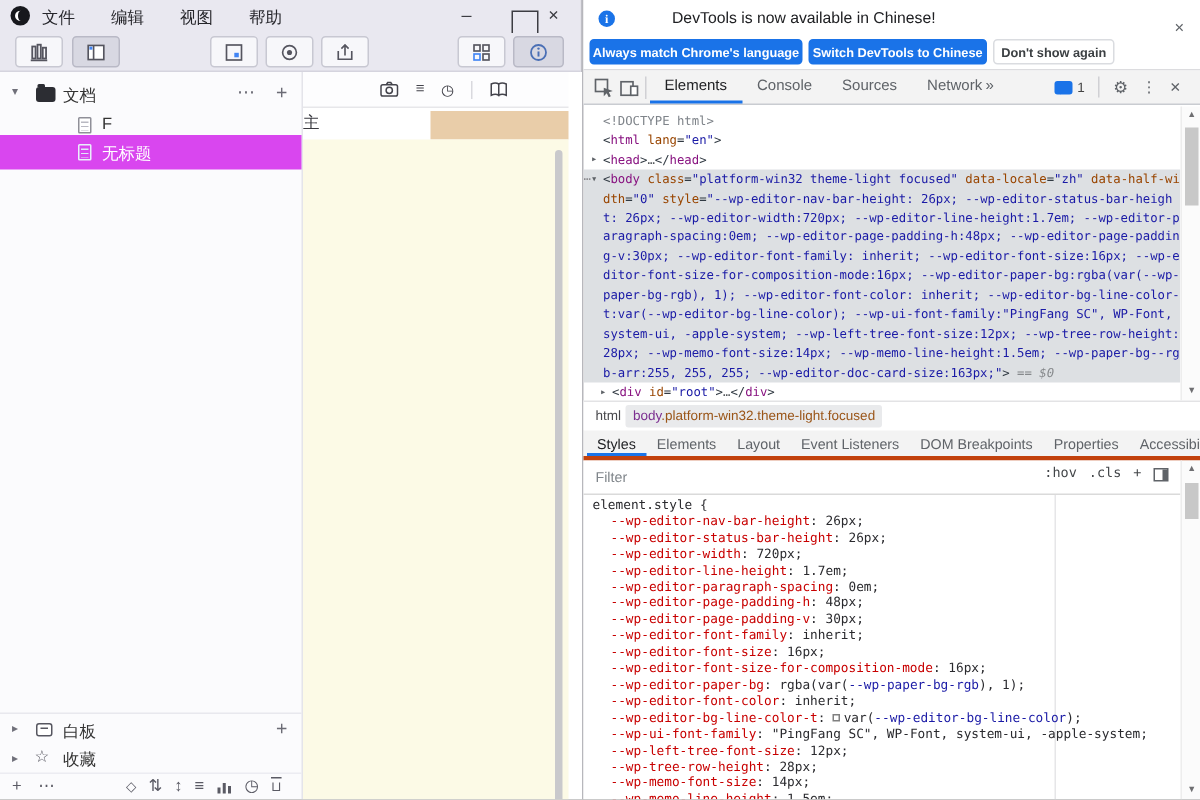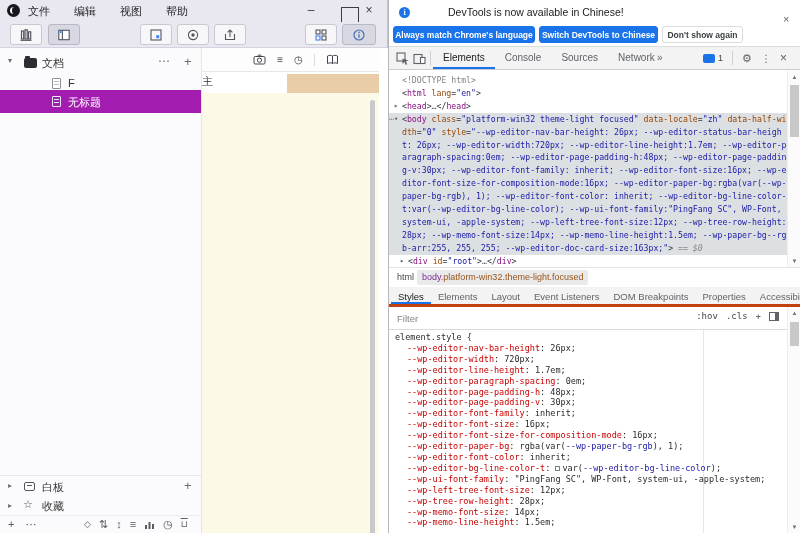--- a/index.html
+++ b/index.html
@@ -30,21 +30,21 @@
   .srow .chev{position:absolute;left:8px;top:4px;color:#70707a;font-size:8px;}
   .srow .lbl{position:absolute;font-size:11px;}
   .rowdoc{top:4px;height:22px;}
   .rowdoc .folder-ic{position:absolute;left:24px;top:6px;}
   .rowdoc .lbl{left:42px;top:4px;}
   .dots-btn{position:absolute;left:158px;top:2px;color:#6b6b75;font-size:12px;}
   .plus-btn{position:absolute;left:184px;top:2px;color:#6b6b75;font-size:13px;}
   .rowf{top:26px;height:20px;}
   .rowf .doc-ic{position:absolute;left:52px;top:4px;}
   .rowf .lbl{left:68px;top:3px;}
-  .rowsel{top:42px;height:23px;background:#a21caf;color:#fff;}
+  .rowsel{top:42px;height:23px;background:#d946ef;color:#fff;}
   .rowsel .doc-ic{position:absolute;left:52px;top:6px;border-color:#e9eefb;background:transparent;}
   .rowsel .doc-ic::before{background:repeating-linear-gradient(#dfe7f8 0 1px,transparent 1px 3px);}
   .rowsel .lbl{left:68px;top:5px;color:#fff;}
   .sdivider{position:absolute;left:0;top:427px;width:100%;height:1px;background:#e8e8ee;}
   .rowwb{top:429px;height:20px;}
   .rowwb .board-ic{position:absolute;left:24px;top:5px;}
   .rowwb .lbl{left:42px;top:3px;}
   .rowwb .plus-btn{top:1px;}
   .rowfav{top:449px;height:18px;}
   .rowfav .star{position:absolute;left:23px;top:1px;font-size:11px;color:#55555f;}
@@ -388,20 +388,21 @@
         <span>+</span>
         <span class="paneltoggle-ic"></span>
       </div>
     </div>
 
     <div class="stylescode">
       <div class="scol-div"></div>
       <div id="style-props">
         <div class="sline">element.style {</div>
       <div class="sprop"><span class="pname">--wp-editor-nav-bar-height</span><span class="pval">: </span><span class="pval">26px</span><span class="pval">;</span></div>
+          <div class="sprop"><span class="pname">--wp-editor-status-bar-height</span><span class="pval">: </span><span class="pval">26px</span><span class="pval">;</span></div>
           <div class="sprop"><span class="pname">--wp-editor-width</span><span class="pval">: </span><span class="pval">720px</span><span class="pval">;</span></div>
           <div class="sprop"><span class="pname">--wp-editor-line-height</span><span class="pval">: </span><span class="pval">1.7em</span><span class="pval">;</span></div>
           <div class="sprop"><span class="pname">--wp-editor-paragraph-spacing</span><span class="pval">: </span><span class="pval">0em</span><span class="pval">;</span></div>
           <div class="sprop"><span class="pname">--wp-editor-page-padding-h</span><span class="pval">: </span><span class="pval">48px</span><span class="pval">;</span></div>
           <div class="sprop"><span class="pname">--wp-editor-page-padding-v</span><span class="pval">: </span><span class="pval">30px</span><span class="pval">;</span></div>
           <div class="sprop"><span class="pname">--wp-editor-font-family</span><span class="pval">: </span><span class="pval">inherit</span><span class="pval">;</span></div>
           <div class="sprop"><span class="pname">--wp-editor-font-size</span><span class="pval">: </span><span class="pval">16px</span><span class="pval">;</span></div>
           <div class="sprop"><span class="pname">--wp-editor-font-size-for-composition-mode</span><span class="pval">: </span><span class="pval">16px</span><span class="pval">;</span></div>
           <div class="sprop"><span class="pname">--wp-editor-paper-bg</span><span class="pval">: </span><span class="pval">rgba(var(</span><span class="plink">--wp-paper-bg-rgb</span><span class="pval">), 1)</span><span class="pval">;</span></div>
           <div class="sprop"><span class="pname">--wp-editor-font-color</span><span class="pval">: </span><span class="pval">inherit</span><span class="pval">;</span></div>

